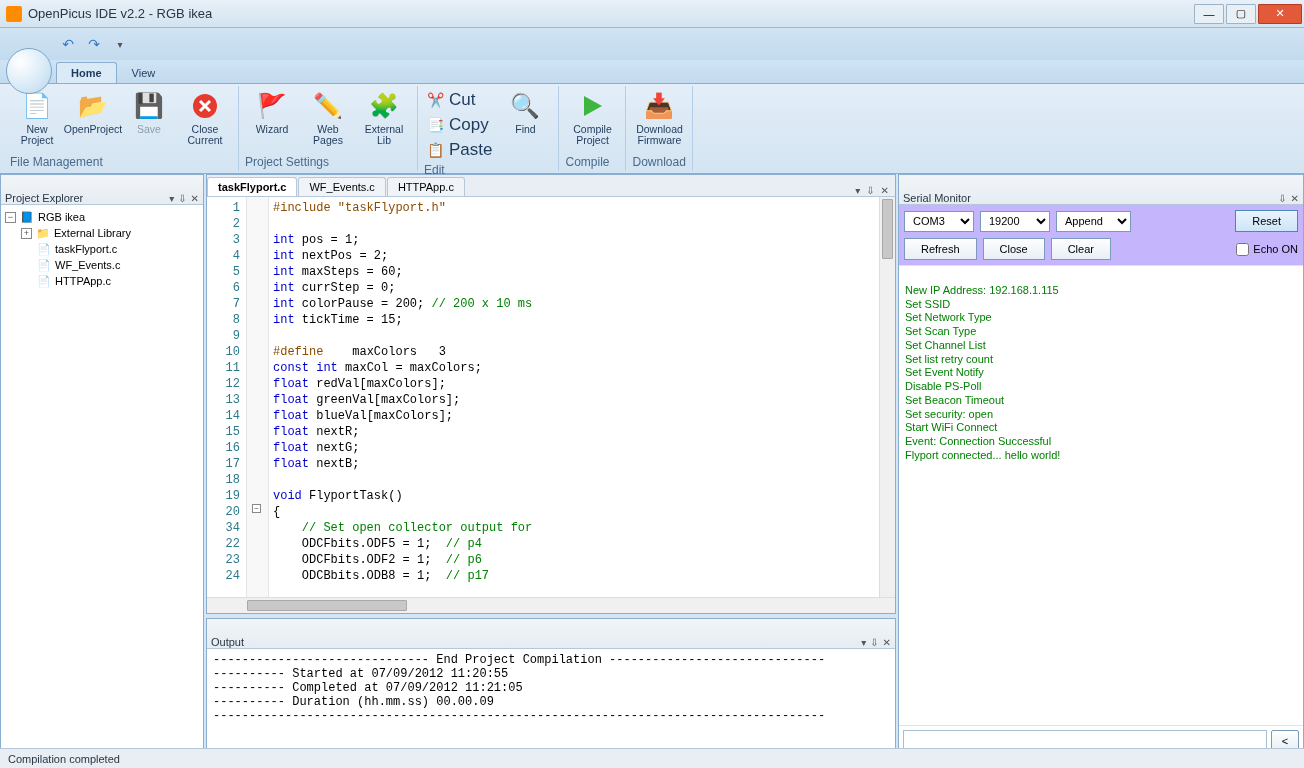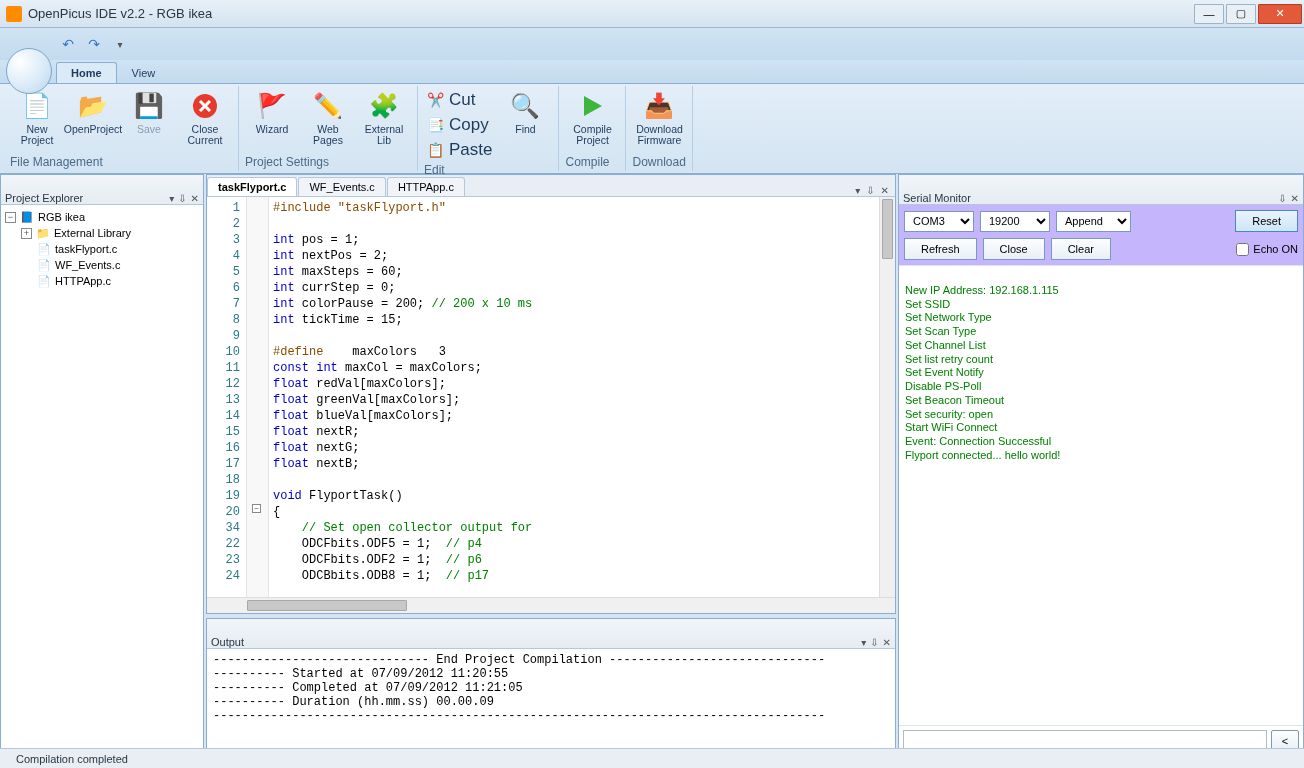--- a/index.html
+++ b/index.html
@@ -92,21 +92,21 @@
 .sm-btn.accent { background: linear-gradient(#eaf4fd,#cde5f8); border-color: #4d86bb; }
 .sm-row { width: 100%; display: flex; gap: 6px; align-items: center; }
 .sm-check { display: flex; align-items: center; gap: 4px; font-size: 11px; margin-left: auto; }
 .sm-body { flex: 1; overflow: auto; padding: 4px 6px; font-size: 11px; color: #008000; line-height: 1.25; }
 .sm-input-row { display: flex; gap: 4px; padding: 4px; border-top: 1px solid #dde5ec; }
 .sm-input { flex: 1; height: 22px; border: 1px solid #a7bdd1; padding: 0 4px; font-size: 11px; }
 .sm-send { width: 28px; height: 22px; border: 1px solid #7a9abb; background: linear-gradient(#fdfeff,#e7eff6); border-radius: 2px; cursor: pointer; font-size: 11px; }
 .sm-status { padding: 4px 6px; font-size: 11px; border-top: 1px solid #dde5ec; color: #222; background: #f5f8fb; }
 
 
-.statusbar { position: absolute; left: 0; right: 0; bottom: 0; height: 20px; background: #e8eef4; border-top: 1px solid #b5c8da; display: flex; align-items: center; padding: 0 16px; font-size: 11px; color: #2a3642; }
+.statusbar { position: absolute; left: 0; right: 0; bottom: 0; height: 20px; background: #e8eef4; border-top: 1px solid #b5c8da; display: flex; align-items: center; padding: 0 8px; font-size: 11px; color: #2a3642; }
 </style>
 </head>
 <body>
 
 <div class="titlebar">
   <div class="titlebar-left">
     <div class="app-icon"></div>
     <div class="title-text">OpenPicus IDE v2.2 - RGB ikea</div>
   </div>
   <div class="window-ctrls">

